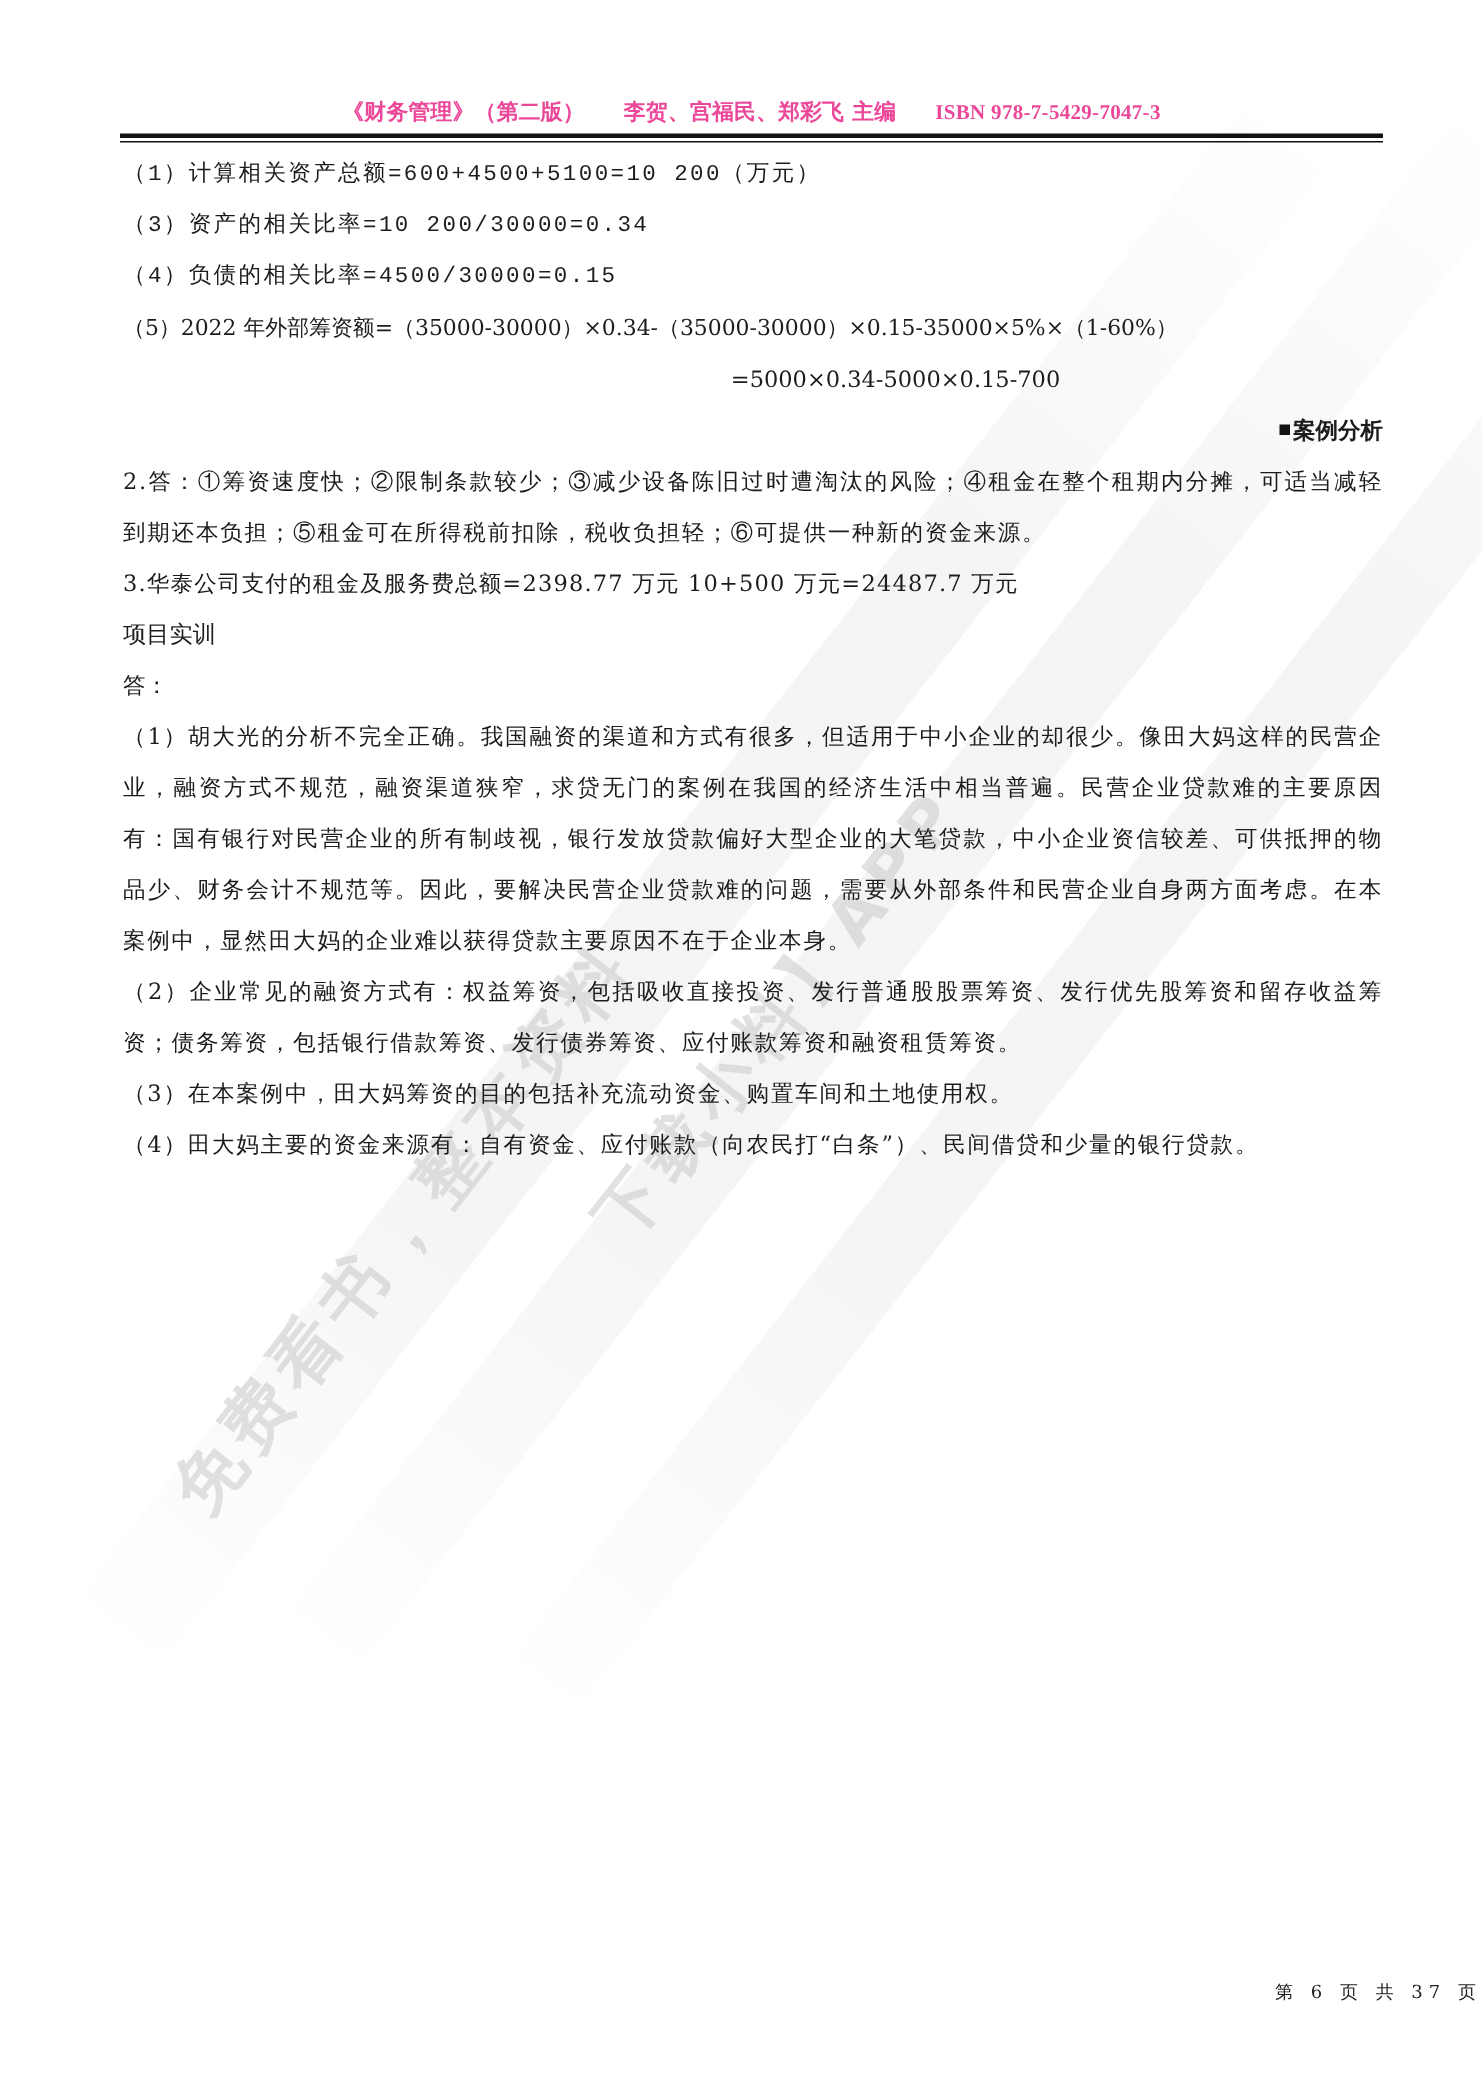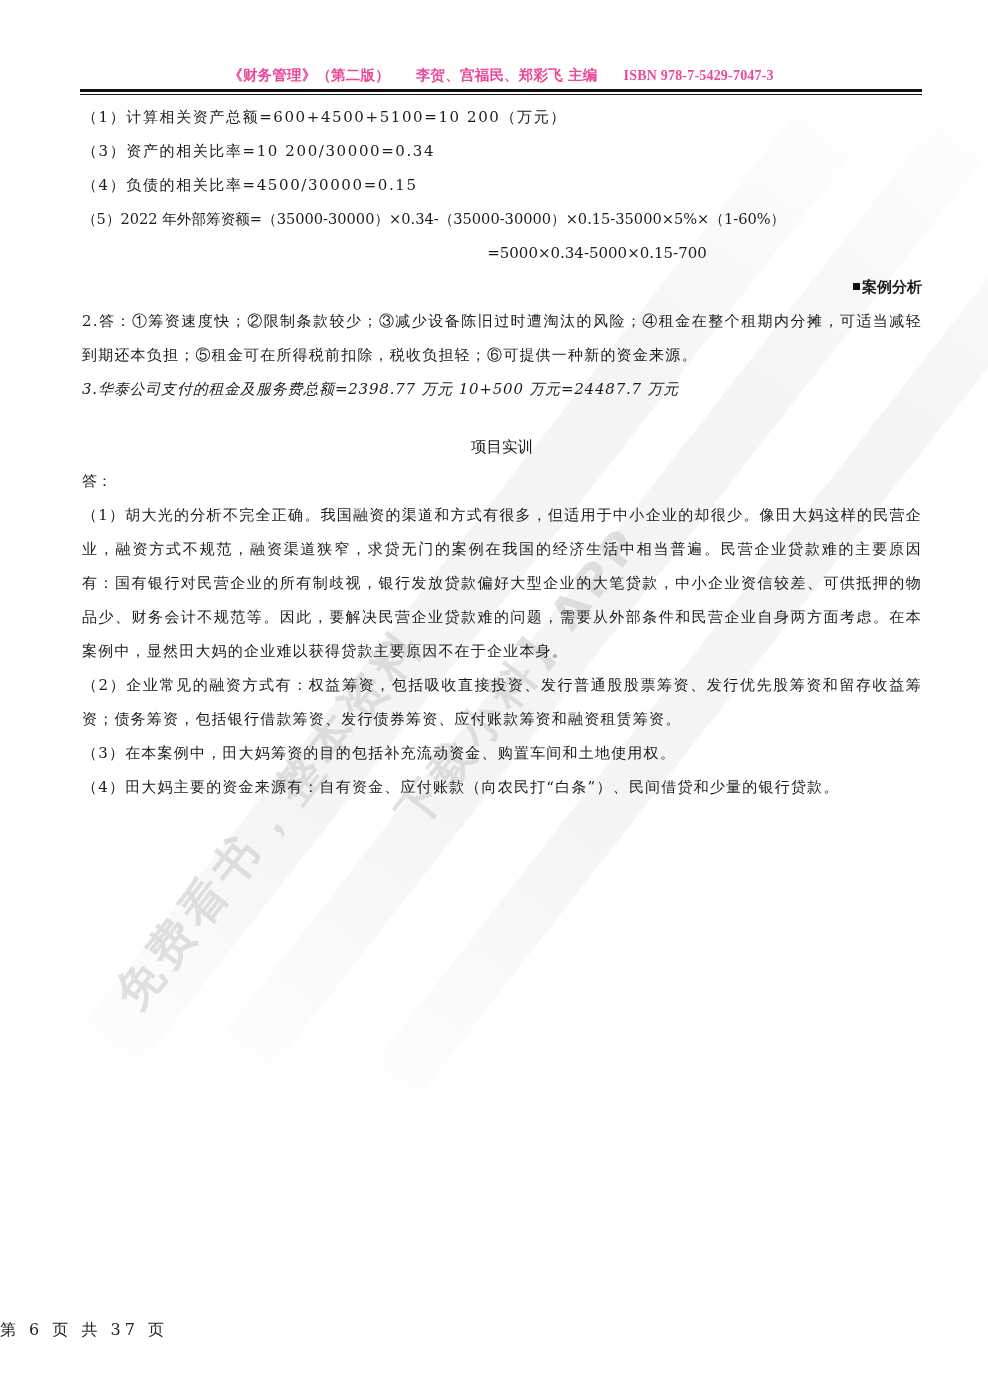--- a/index.html
+++ b/index.html
@@ -109,35 +109,33 @@
       position: relative;
       top: -1px;
     }
     .para {
       white-space: normal;
       text-align: justify;
       text-align-last: left;
       letter-spacing: 1.2px;
     }
     .center-heading {
-      text-align: center;
       font-family: "DejaVu Sans", "Liberation Sans", sans-serif;
       font-size: 15.5px;
       height: 34px;
-      margin-top: 24px;
     }
-    .spaced { letter-spacing: 1.6px; }
+    .spaced { letter-spacing: 1.6px; font-family: Liberation Mono, monospace; }
     
     .footer {
       position: absolute;
       left: 0;
       width: 988px;
       top: 1320px;
-      text-align: left;
-      font-size: 16px;
+      text-align: right;
+      font-size: 12px;
       letter-spacing: 4px;
       color: #222;
       z-index: 1;
     }
   </style>
 </head>
 <body>
 
 <div class="page">
 
@@ -161,21 +159,21 @@
     <div class="line spaced">（1）计算相关资产总额=600+4500+5100=10 200（万元）</div>
     <div class="line spaced">（3）资产的相关比率=10 200/30000=0.34</div>
     <div class="line spaced">（4）负债的相关比率=4500/30000=0.15</div>
     <div class="line" style="letter-spacing:0px; font-size:14.6px;">（5）2022 年外部筹资额=（35000-30000）×0.34-（35000-30000）×0.15-35000×5%×（1-60%）</div>
     <div class="line indent-formula">=5000×0.34-5000×0.15-700</div>
 
     <div class="line section-heading">
       <span class="bullet"></span><span>案例分析</span>
     </div>
     <div class="para">2.答：①筹资速度快；②限制条款较少；③减少设备陈旧过时遭淘汰的风险；④租金在整个租期内分摊，可适当减轻到期还本负担；⑤租金可在所得税前扣除，税收负担轻；⑥可提供一种新的资金来源。</div>
-    <div class="line" style="letter-spacing:0.8px;font-style:italic;">3.华泰公司支付的租金及服务费总额=2398.77 万元 10+500 万元=24487.7 万元</div>
+    <div class="line" style="letter-spacing:0.8px;">3.华泰公司支付的租金及服务费总额=2398.77 万元 10+500 万元=24487.7 万元</div>
 
     <div class="center-heading">项目实训</div>
     <div class="line">答：</div>
     <div class="para">（1）胡大光的分析不完全正确。我国融资的渠道和方式有很多，但适用于中小企业的却很少。像田大妈这样的民营企业，融资方式不规范，融资渠道狭窄，求贷无门的案例在我国的经济生活中相当普遍。民营企业贷款难的主要原因有：国有银行对民营企业的所有制歧视，银行发放贷款偏好大型企业的大笔贷款，中小企业资信较差、可供抵押的物品少、财务会计不规范等。因此，要解决民营企业贷款难的问题，需要从外部条件和民营企业自身两方面考虑。在本案例中，显然田大妈的企业难以获得贷款主要原因不在于企业本身。</div>
     <div class="para">（2）企业常见的融资方式有：权益筹资，包括吸收直接投资、发行普通股股票筹资、发行优先股筹资和留存收益筹资；债务筹资，包括银行借款筹资、发行债券筹资、应付账款筹资和融资租赁筹资。</div>
     <div class="para">（3）在本案例中，田大妈筹资的目的包括补充流动资金、购置车间和土地使用权。</div>
     <div class="para">（4）田大妈主要的资金来源有：自有资金、应付账款（向农民打“白条”）、民间借贷和少量的银行贷款。</div>
   </div>
 
   <div class="footer">第 6 页 共 37 页</div>

